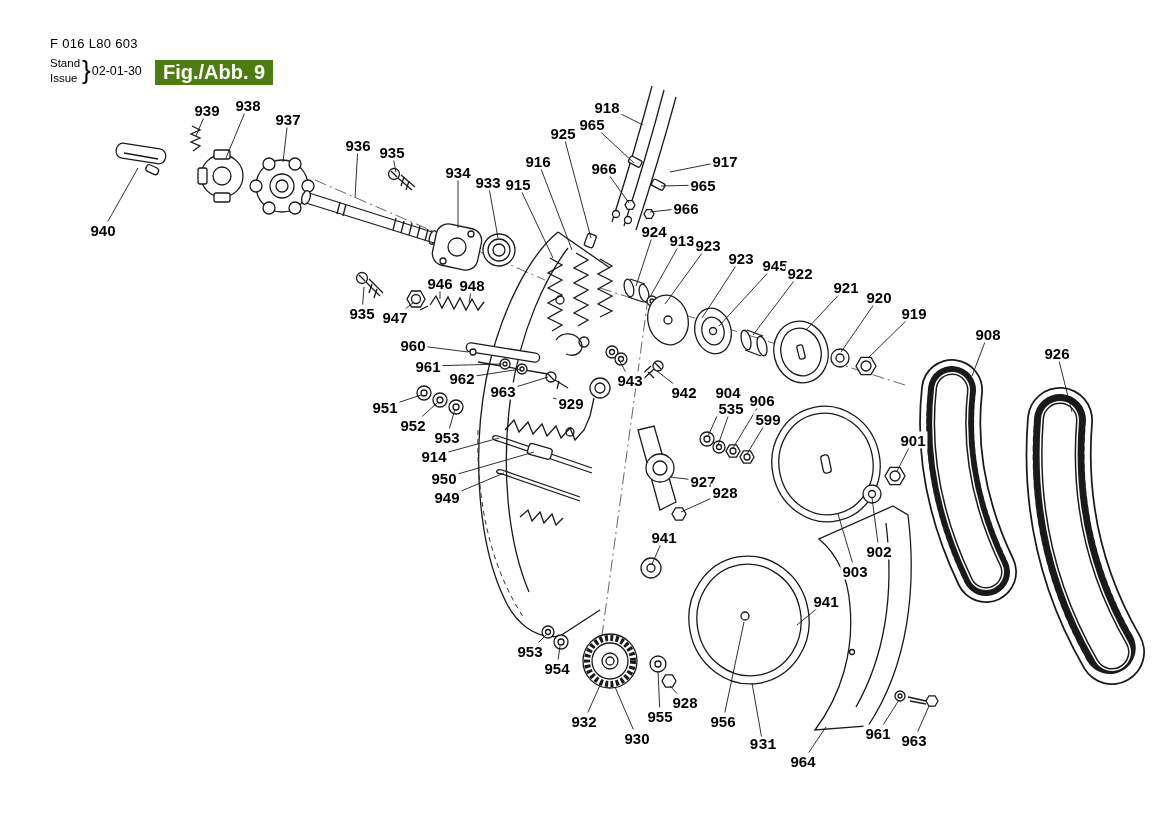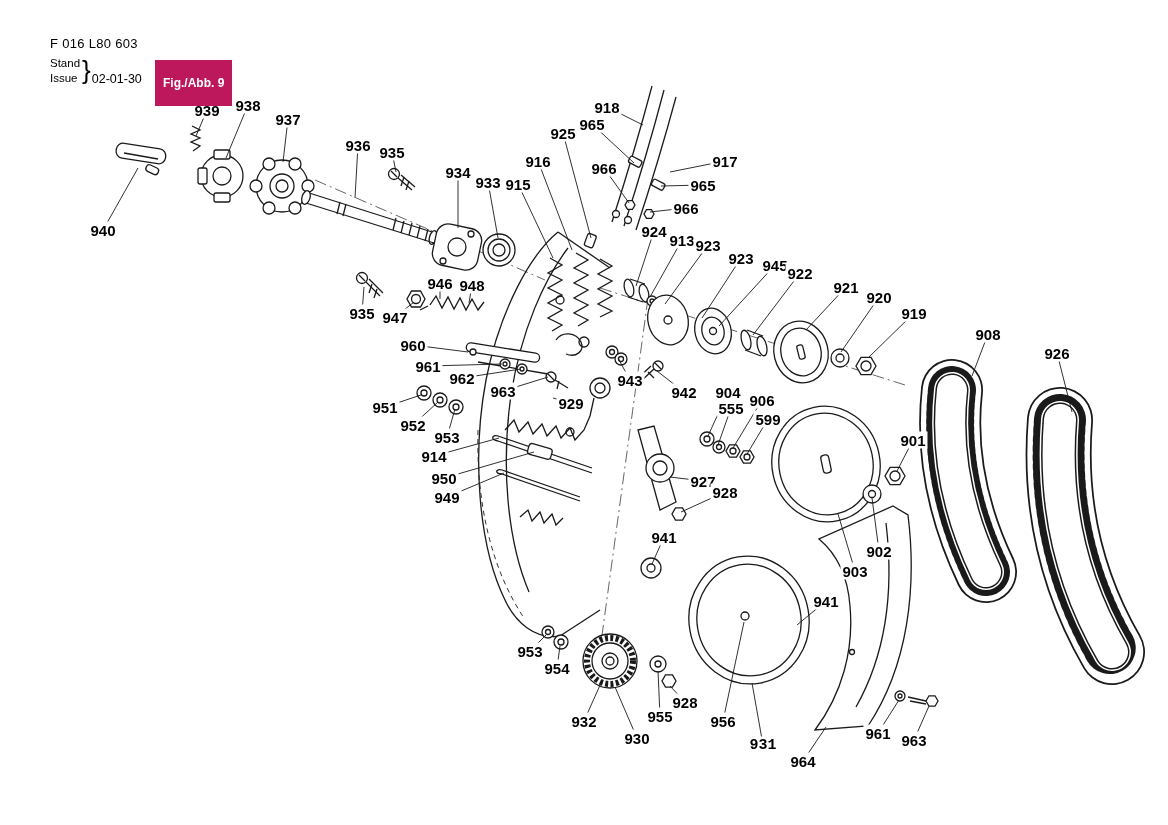--- a/index.html
+++ b/index.html
@@ -8,25 +8,25 @@
   .drawing{position:absolute;left:0;top:0;}
   .s{stroke:#1a1a1a;stroke-width:1.3;fill:none;}
   .w{stroke:#1a1a1a;stroke-width:1.3;fill:#fff;}
   .dd{stroke:#555;stroke-width:0.9;fill:none;stroke-dasharray:12 4 2 4;}
   .dash{stroke:#333;stroke-width:1;fill:none;stroke-dasharray:5 4;}
   .leader{stroke:#1a1a1a;stroke-width:0.9;}
   .labels-layer{position:absolute;left:0;top:0;width:1168px;height:825px;}
   .part-label{position:absolute;transform:translate(-50%,-50%);font-weight:bold;font-size:15px;line-height:1;background:#fff;padding:1px 2px;white-space:nowrap;}
   .header-block{position:absolute;left:50px;top:36px;}
   .doc-number{font-size:13px;letter-spacing:0.3px;}
-  .stand-row{display:flex;align-items:flex-end;margin-top:4px;}
+  .stand-row{display:flex;align-items:center;margin-top:4px;}
   .stand-col{font-size:11.5px;line-height:1.3;}
   .brace{font-size:26px;font-weight:300;margin:0 1px 0 2px;}
   .date{font-size:12.5px;}
-  .fig-badge{position:absolute;left:155px;top:60px;background:#be185d;color:#fff;font-weight:bold;font-size:12px;padding:16px 8px;}
+  .fig-badge{position:absolute;left:155px;top:60px;background:#4d7c0f;color:#fff;font-weight:bold;font-size:20px;padding:1px 8px;}
   .footer-notes{position:absolute;left:58px;top:711px;font-size:12.5px;line-height:1.45;}
 </style>
 </head>
 <body>
 
 <div class="page">
 
   <svg class="drawing" width="1168" height="825" viewBox="0 0 1168 825">
 
     <path class="dd" d="M315 180 L545 280"></path>
@@ -454,21 +454,21 @@
       <div class="part-label" style="left: 385px; top: 407px;">951</div>
       <div class="part-label" style="left: 413px; top: 425px;">952</div>
       <div class="part-label" style="left: 447px; top: 437px;">953</div>
       <div class="part-label" style="left: 434px; top: 456px;">914</div>
       <div class="part-label" style="left: 444px; top: 478px;">950</div>
       <div class="part-label" style="left: 447px; top: 497px;">949</div>
       <div class="part-label" style="left: 571px; top: 403px;">929</div>
       <div class="part-label" style="left: 630px; top: 380px;">943</div>
       <div class="part-label" style="left: 684px; top: 392px;">942</div>
       <div class="part-label" style="left: 728px; top: 392px;">904</div>
-      <div class="part-label" style="left: 731px; top: 408px;">555</div>
+      <div class="part-label" style="left: 731px; top: 408px;">535</div>
       <div class="part-label" style="left: 762px; top: 400px;">906</div>
       <div class="part-label" style="left: 768px; top: 419px;">599</div>
       <div class="part-label" style="left: 703px; top: 481px;">927</div>
       <div class="part-label" style="left: 725px; top: 492px;">928</div>
       <div class="part-label" style="left: 664px; top: 537px;">941</div>
       <div class="part-label" style="left: 913px; top: 440px;">901</div>
       <div class="part-label" style="left: 879px; top: 551px;">902</div>
       <div class="part-label" style="left: 855px; top: 571px;">903</div>
       <div class="part-label" style="left: 826px; top: 601px;">941</div>
       <div class="part-label" style="left: 530px; top: 651px;">953</div>

